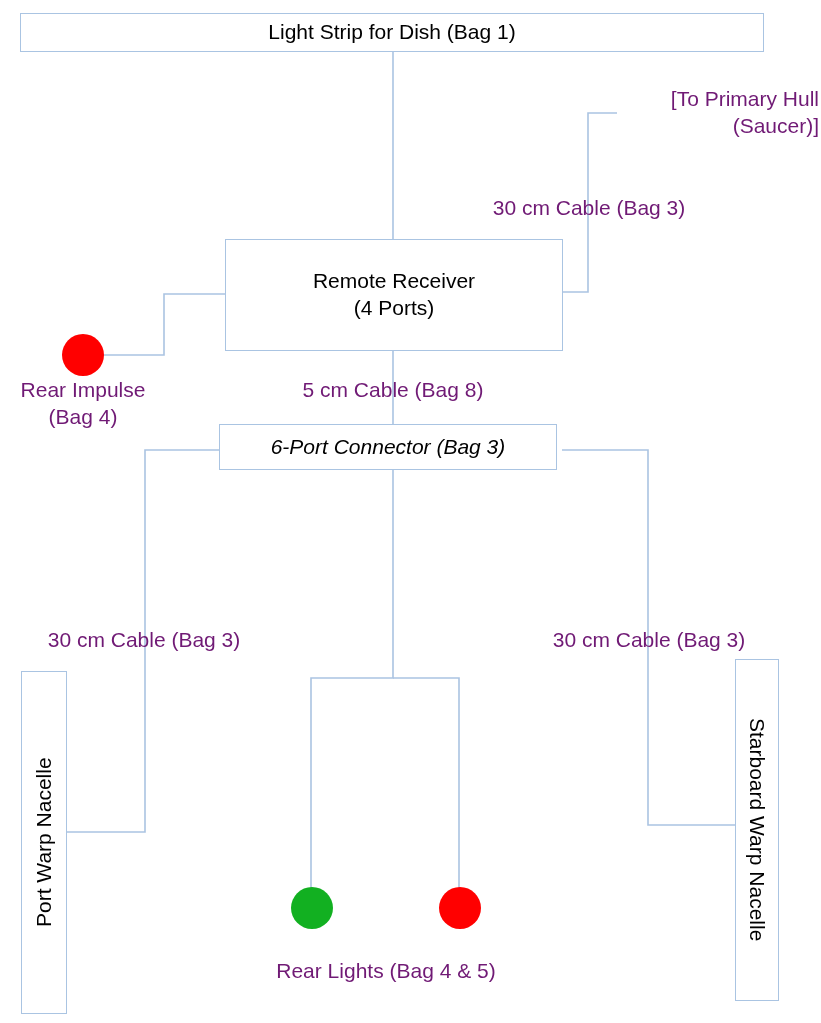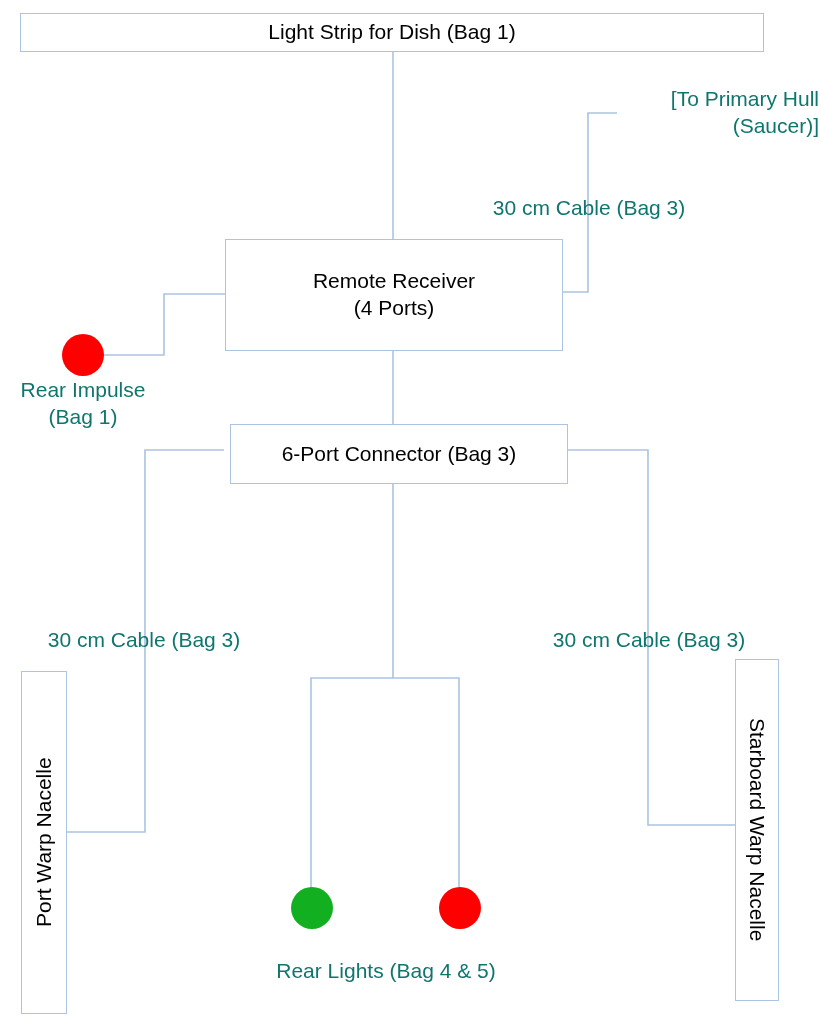--- a/index.html
+++ b/index.html
@@ -44,21 +44,21 @@
     writing-mode: vertical-rl;
     transform: rotate(180deg);
   }
   .node-box.vertical-cw {
     writing-mode: vertical-rl;
   }
   .edge-label {
     position: absolute;
     font-size: 21px;
     line-height: 1.3;
-    color: #0f766e;
+    color: #701a75;
     text-align: center;
     white-space: pre-line;
     pointer-events: none;
   }
   .edge-label.right-align {
     text-align: right;
   }
   .lamp {
     position: absolute;
     border-radius: 50%;
@@ -91,47 +91,48 @@
 
   <div class="node-box" style="left:20px; top:13px; width:744px; height:39px;">
     <span>Light Strip for Dish (Bag 1)</span>
   </div>
 
   <div class="node-box" style="left:225px; top:239px; width:338px; height:112px;">
     <span>Remote Receiver
 (4 Ports)</span>
   </div>
 
-  <div class="node-box" style="left:230px; top:424px; width:338px; height:60px;">
+  <div class="node-box" style="left:219px; top:424px; width:338px; height:46px;font-style:italic;">
     <span>6-Port Connector (Bag 3)</span>
   </div>
 
   <div class="node-box vertical-ccw" style="left:21px; top:671px; width:46px; height:343px;">
     <span>Port Warp Nacelle</span>
   </div>
 
   <div class="node-box vertical-cw" style="left:735px; top:659px; width:44px; height:342px;">
     <span>Starboard Warp Nacelle</span>
   </div>
 
   <div class="lamp" style="left:62px; top:334px; width:42px; height:42px; background:#ff0000;"></div>
 
   <div class="lamp" style="left:291px; top:887px; width:42px; height:42px; background:#12b021;"></div>
 
   <div class="lamp" style="left:439px; top:887px; width:42px; height:42px; background:#ff0000;"></div>
 
   <div class="edge-label" style="left:0px; top:376px; width:166px;">Rear Impulse
-(Bag 1)</div>
+(Bag 4)</div>
 
 
   <div class="edge-label right-align" style="left:561px; top:85px; width:258px;">[To Primary Hull
 (Saucer)]</div>
 
   <div class="edge-label" style="left:458px; top:194px; width:262px;">30 cm Cable (Bag 3)</div>
 
+  <div class="edge-label" style="left:263px; top:376px; width:260px;">5 cm Cable (Bag 8)</div>
 
   <div class="edge-label" style="left:13px; top:626px; width:262px;">30 cm Cable (Bag 3)</div>
 
   <div class="edge-label" style="left:518px; top:626px; width:262px;">30 cm Cable (Bag 3)</div>
 
   <div class="edge-label" style="left:236px; top:957px; width:300px;">Rear Lights (Bag 4 &amp; 5)</div>
 
 </div>
 
 </body></html>

